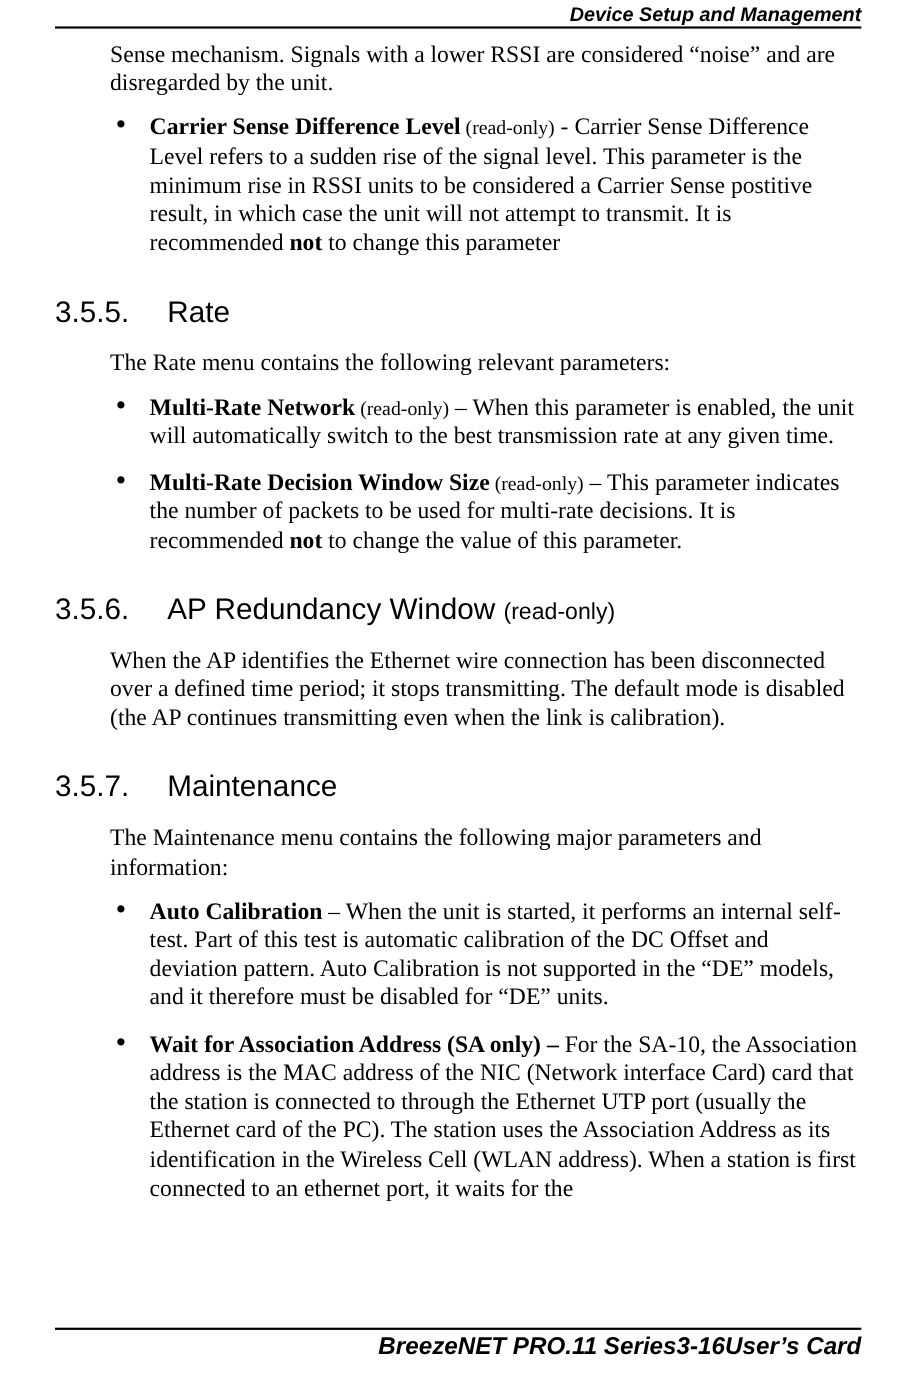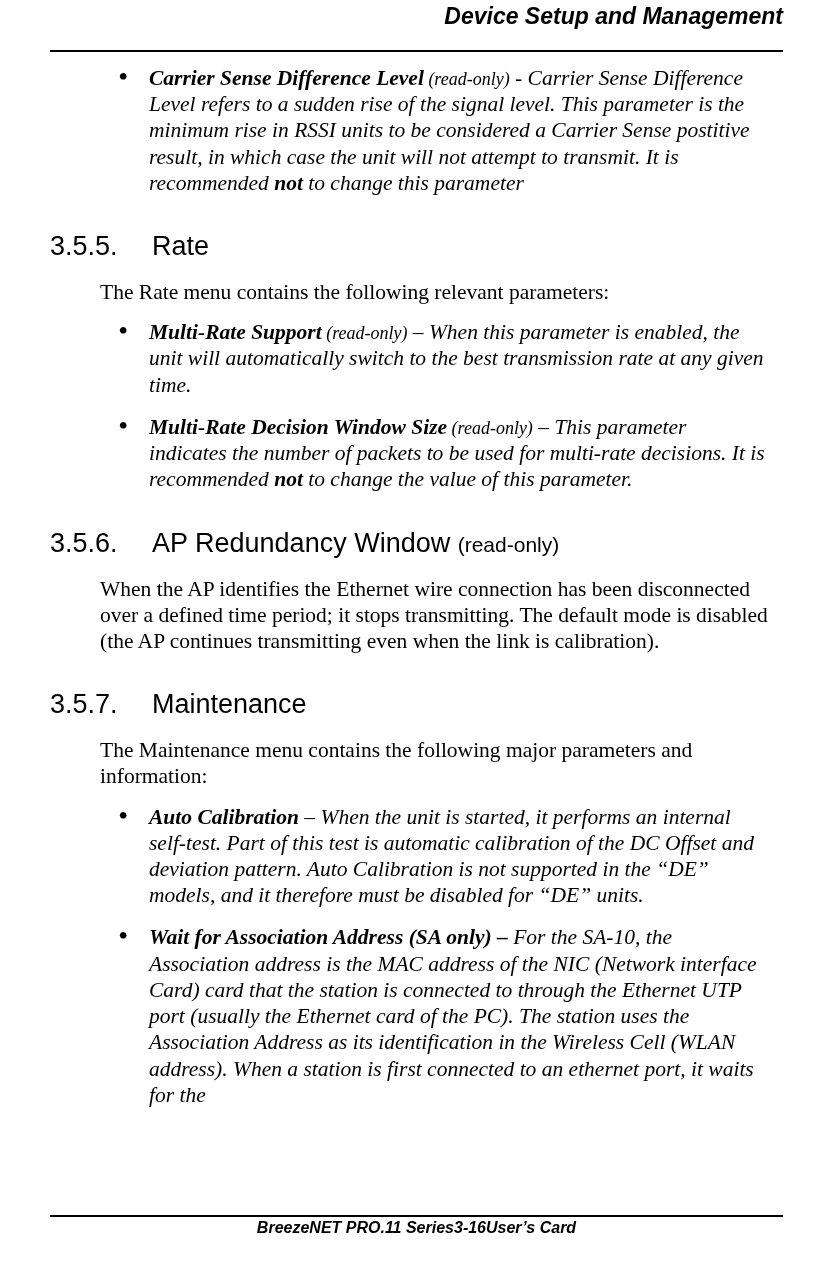--- a/index.html
+++ b/index.html
@@ -9,42 +9,41 @@
     position: relative;
     width: 833px;
     height: 1269px;
     padding: 3px 50px 0 50px;
   }
   .header {
     text-align: right;
     font-family: Arial, Helvetica, sans-serif;
     font-weight: bold;
     font-style: italic;
-    font-size: 23px;
-    padding-bottom: 20px;
+    font-size: 18px;
+    padding-bottom: 0;
   }
   .hr-top {
     border: none;
     border-top: 2px solid #000;
     margin-bottom: 10px;
   }
   .body {
     padding-left: 50px;
     padding-right: 3px;
     font-size: 21.5px;
     line-height: 1.22;
   }
   .continued {
     margin-bottom: 14px;
   }
   ul.bullets {
     list-style: none;
     padding: 0;
-    margin: 13px;
-    font-style: italic;
+    margin: 0;
   }
   ul.bullets > li {
     position: relative;
     padding-left: 36px;
     margin-bottom: 16px;
   }
   ul.bullets > li::before {
     content: "•";
     position: absolute;
     left: 5px;
@@ -82,53 +81,54 @@
     right: 50px;
     bottom: 32px;
   }
   .hr-bot {
     border: none;
     border-top: 2px solid #000;
     margin-bottom: 2px;
   }
   .footer-row {
     display: flex;
-    justify-content: center;
+    justify-content: flex-end;
     font-family: Arial, Helvetica, sans-serif;
     font-weight: bold;
     font-style: italic;
-    font-size: 16px;
+    font-size: 22px;
   }
 </style>
 </head>
 <body>
 
 <div class="page">
 
   <div class="header">Device Setup and Management</div>
   <hr class="hr-top">
 
   <div class="body">
 
+    <p class="continued">Sense mechanism. Signals with a lower RSSI are considered “noise” and are disregarded by the unit.</p>
 
     <ul class="bullets">
       <li>
         <strong>Carrier Sense Difference Level</strong><span class="ro"> (read-only)</span><span> - </span><span>Carrier Sense Difference Level refers to a sudden rise of the signal level. This parameter is the minimum rise in RSSI units to be considered a Carrier Sense postitive result, in which case the unit will not attempt to transmit. It is recommended </span><strong>not</strong><span> to change this parameter</span>
       </li>
     </ul>
 
     <h2 class="section-heading">
       <span class="num">3.5.5.</span>
       <span>Rate</span>
     </h2>
     <p class="para">The Rate menu contains the following relevant parameters:</p>
 
     <ul class="bullets">
       <li>
-        <strong>Multi-Rate Support</strong><span class="ro"> (read-only)</span><span> – </span><span>When this parameter is enabled, the unit will automatically switch to the best transmission rate at any given time.</span>
+        <strong>Multi-Rate Network</strong><span class="ro"> (read-only)</span><span> – </span><span>When this parameter is enabled, the unit will automatically switch to the best transmission rate at any given time.</span>
       </li>
       <li>
         <strong>Multi-Rate Decision Window Size</strong><span class="ro"> (read-only)</span><span> – </span><span>This parameter indicates the number of packets to be used for multi-rate decisions. It is recommended </span><strong>not</strong><span> to change the value of this parameter.</span>
       </li>
     </ul>
 
     <h2 class="section-heading">
       <span class="num">3.5.6.</span>
       <span>
         <span>AP Redundancy Window </span><span class="annot">(read-only)</span>

